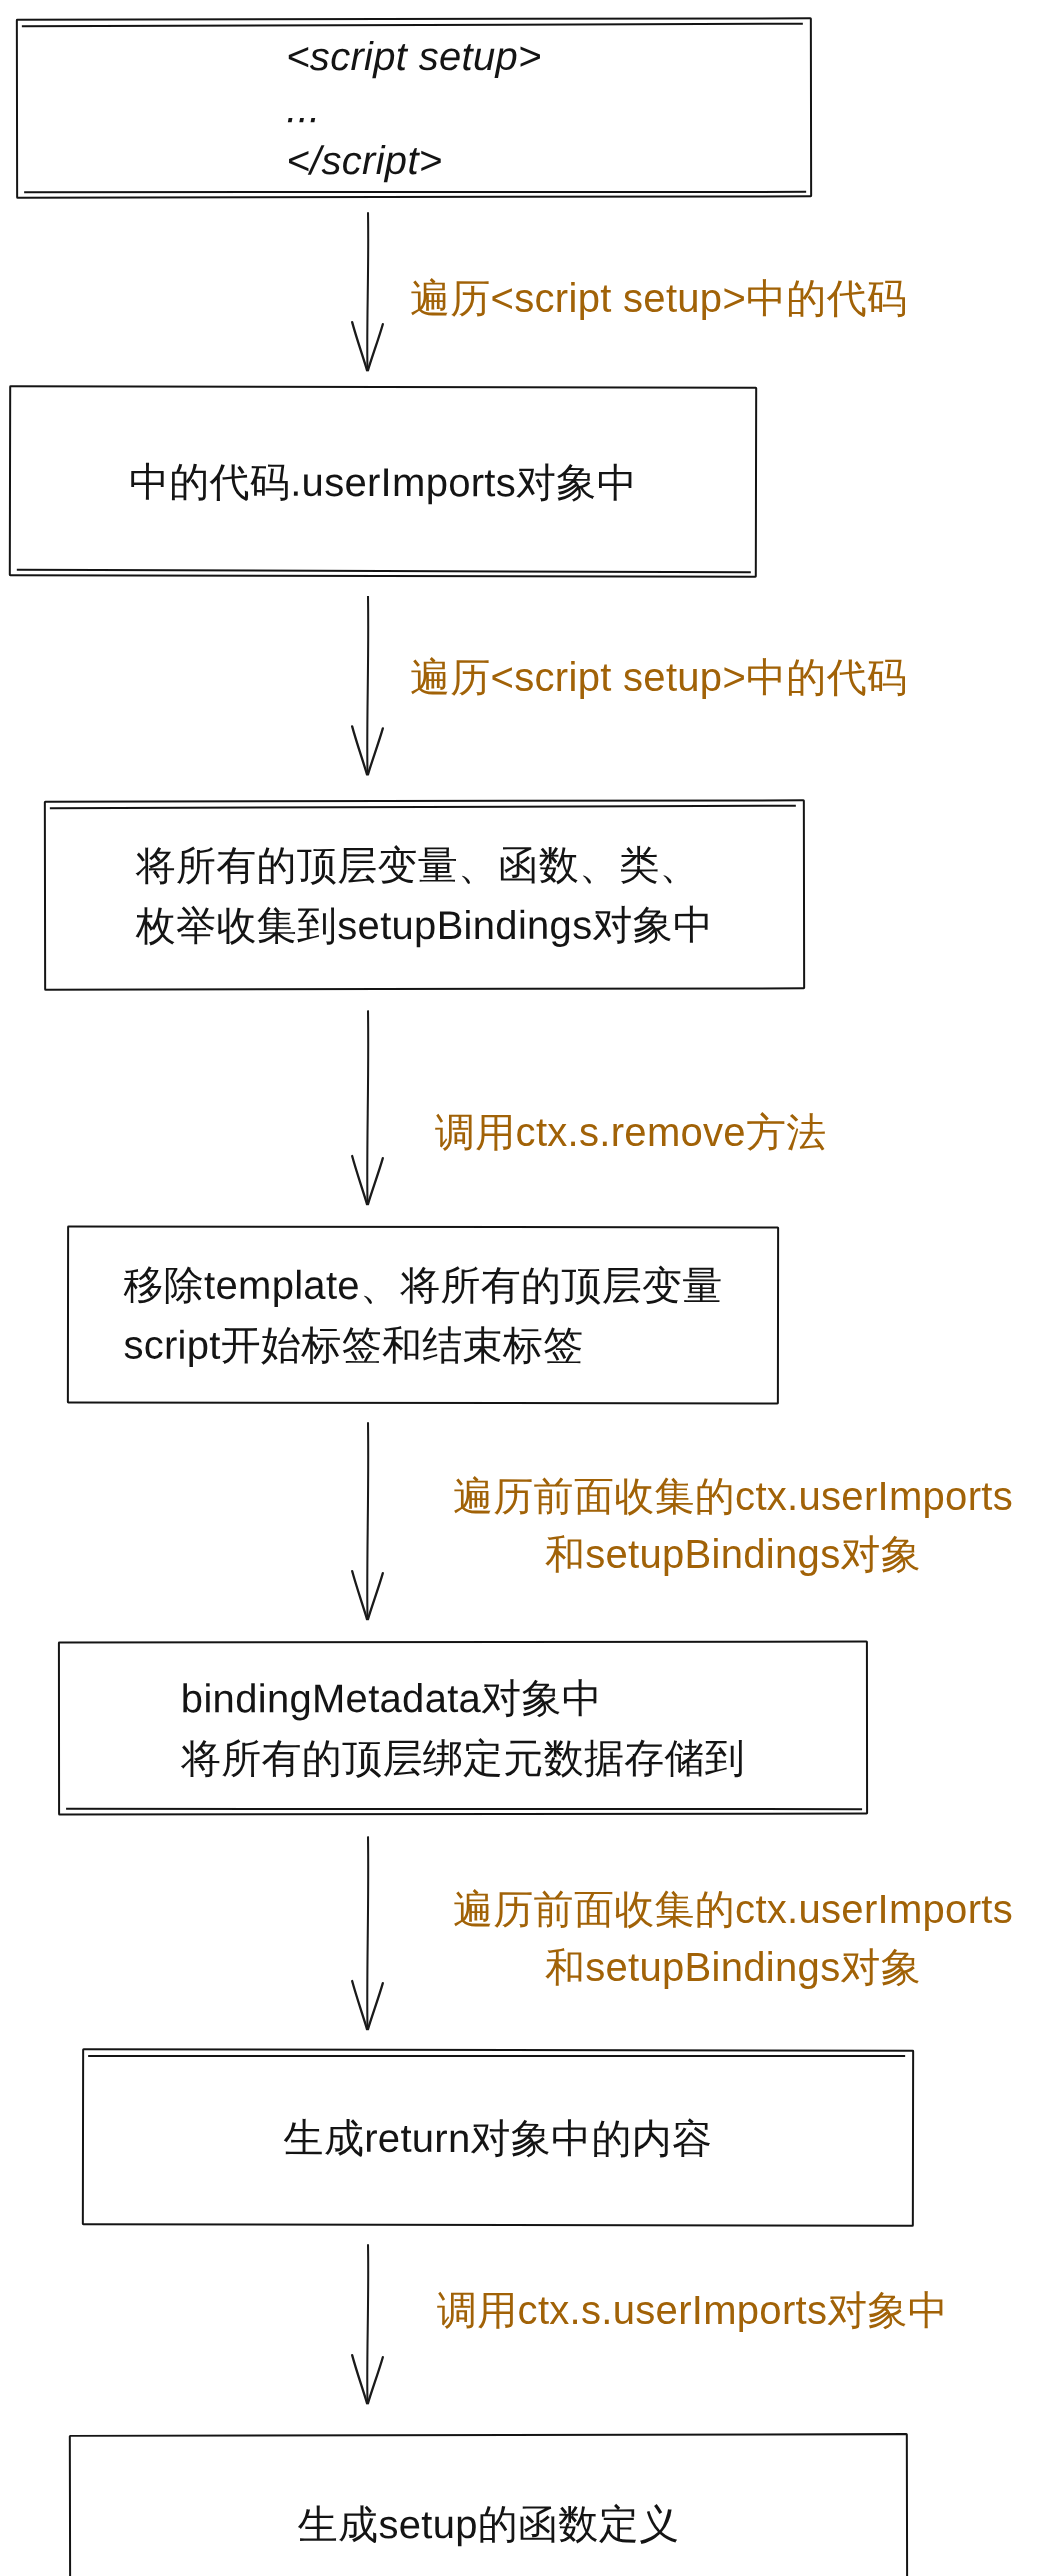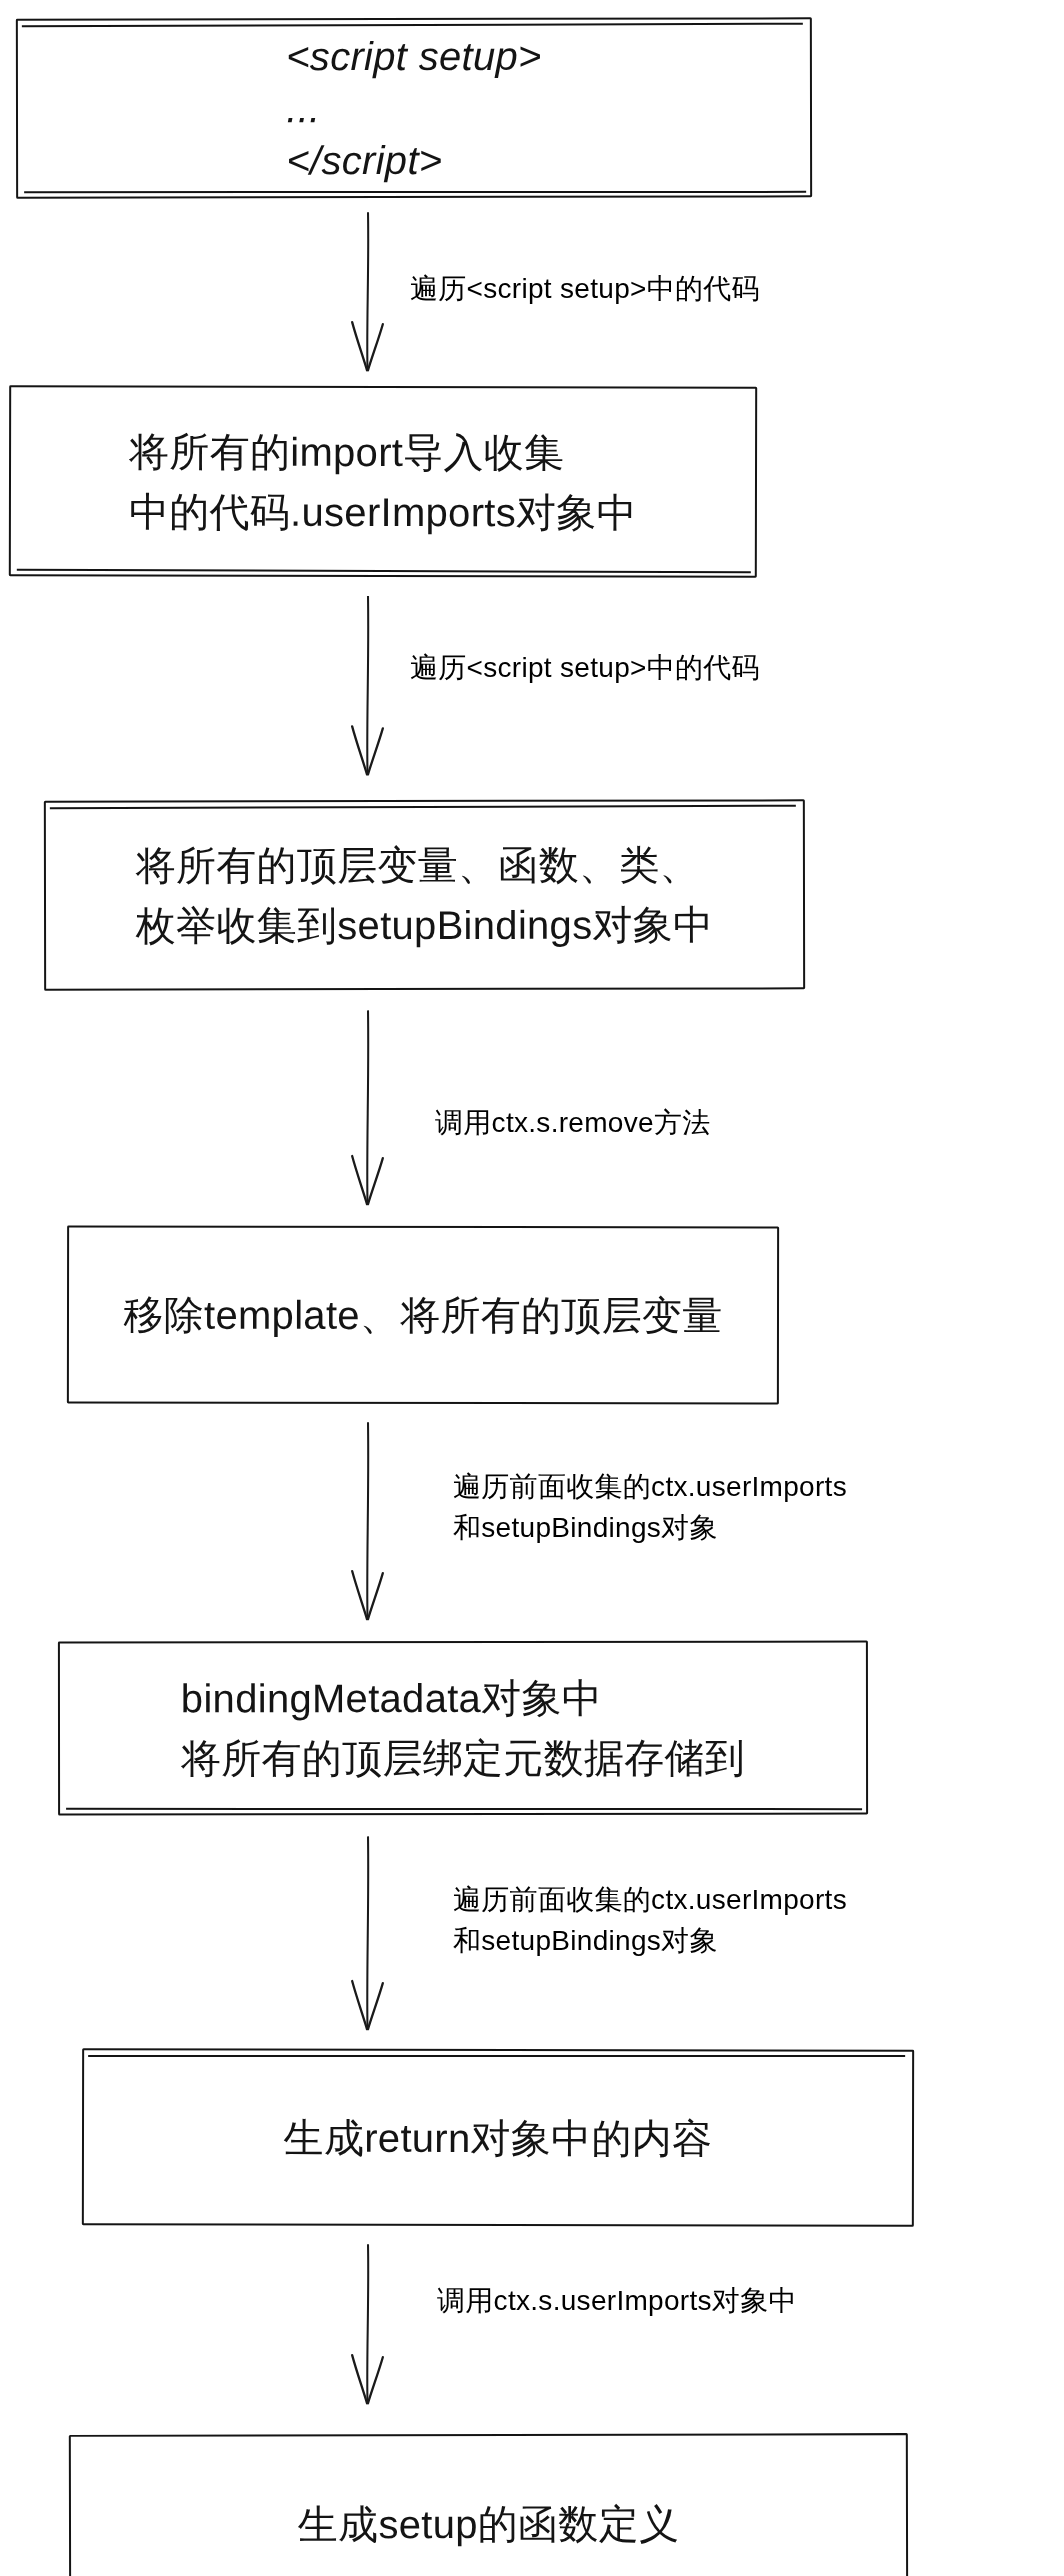--- a/index.html
+++ b/index.html
@@ -33,25 +33,26 @@
   .dbl-top::before{
     content:"";position:absolute;left:4.1px;right:7.2px;top:3.6px;height:1.5px;
     background:#141414;transform:rotate(-0.1deg);
   }
   .dbl-bottom::after{
     content:"";position:absolute;left:6.2px;right:4.1px;bottom:3.6px;height:1.5px;
     background:#141414;transform:rotate(0.08deg);
   }
   .edge-label{
     position:absolute;
-    font-size:28px;
+    font-size:40px;
     line-height:1.45;
     letter-spacing:0.3px;
-    color:#000000;
+    color:#a16207;
     white-space:nowrap;
+    text-align:center;
   }
   .edge-label span{display:block;}
   .arrow{position:absolute;overflow:visible;}
   .arrow path{fill:none;stroke:#1a1a1a;}
   .arrow .shaft{stroke-width:4;}
   .arrow .head{stroke-width:4.5;stroke-linecap:round;}
 </style>
 </head>
 <body>
 
@@ -69,21 +70,20 @@
     <path class="shaft" d="M45,3 C47,111 42,223 44,310"></path>
     <path class="head" d="M14,218 C22,248 36,288 43,312"></path>
     <path class="head" d="M74,222 C66,250 52,288 45,312"></path>
   </svg>
   <div class="edge-label" style="left:410px;top:269px">
     <span>遍历&lt;script setup&gt;中的代码</span>
   </div>
 
   <div class="node dbl-bottom" style="left:9.3px;top:386px;width:748px;height:191px;--rot:0.12deg">
     <div class="node-text">
-      <span>将所有的import导入收集</span>
       <span>中的代码.userImports对象中</span>
     </div>
   </div>
 
   <svg class="arrow" style="left:345px;top:594px" width="46" height="184" viewBox="0 0 90 358">
     <path class="shaft" d="M45,3 C47,125 42,251 44,350"></path>
     <path class="head" d="M14,258 C22,288 36,328 43,352"></path>
     <path class="head" d="M74,262 C66,290 52,328 45,352"></path>
   </svg>
   <div class="edge-label" style="left:410px;top:648px">
@@ -102,20 +102,21 @@
     <path class="head" d="M14,288 C22,318 36,358 43,382"></path>
     <path class="head" d="M74,292 C66,320 52,358 45,382"></path>
   </svg>
   <div class="edge-label" style="left:435px;top:1103px">
     <span>调用ctx.s.remove方法</span>
   </div>
 
   <div class="node" style="left:67px;top:1226px;width:712px;height:178px;--rot:0.08deg">
     <div class="node-text">
       <span>移除template、将所有的顶层变量</span>
+      <span>script开始标签和结束标签</span>
     </div>
   </div>
 
   <svg class="arrow" style="left:345px;top:1420px" width="46" height="203" viewBox="0 0 90 394">
     <path class="shaft" d="M45,3 C47,138 42,276 44,386"></path>
     <path class="head" d="M14,294 C22,324 36,364 43,388"></path>
     <path class="head" d="M74,298 C66,326 52,364 45,388"></path>
   </svg>
   <div class="edge-label" style="left:453px;top:1467px">
     <span>遍历前面收集的ctx.userImports</span>

